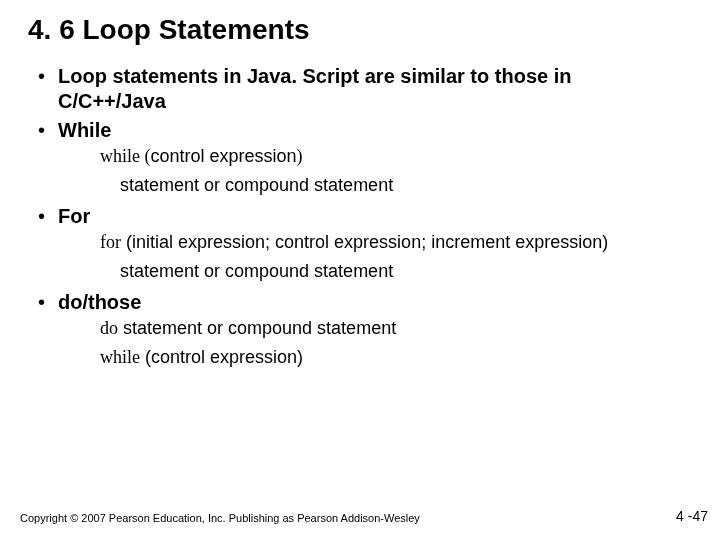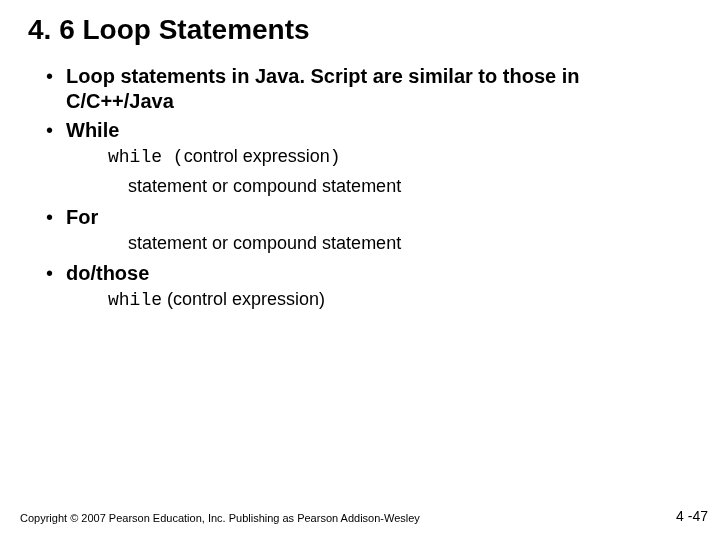--- a/index.html
+++ b/index.html
@@ -21,21 +21,21 @@
     position: relative;
   }
   .title {
     font-size: 28px;
     font-weight: bold;
     margin: 0 0 18px 0;
   }
   ul.top {
     list-style: none;
     padding: 0;
-    margin: 16px;
+    margin: 8px;
   }
   ul.top > li {
     position: relative;
     padding-left: 22px;
     margin-bottom: 4px;
   }
   ul.top > li::before {
     content: "•";
     position: absolute;
     left: 2px;
@@ -50,21 +50,21 @@
   }
   .sub {
     margin: 2px 0 6px 42px;
     font-size: 18px;
     line-height: 1.3;
   }
   .sub2 {
     margin-left: 62px;
   }
   .mono {
-    font-family: Liberation Mono, monospace;
+    font-family: Liberation Serif, serif;
   }
   .ital {
   }
   .footer-left {
     position: absolute;
     left: 20px;
     bottom: 16px;
     font-size: 11px;
   }
   .footer-right {
@@ -90,25 +90,31 @@
     <li>
       <div class="b1">While</div>
       <div class="sub">
         <span class="mono">while (</span><span class="ital">control expression</span><span class="mono">)</span>
       </div>
       <div class="sub sub2 ital">statement or compound statement</div>
     </li>
 
     <li>
       <div class="b1">For</div>
+      <div class="sub">
+        <span class="mono">for</span><span> (</span><span class="ital">initial expression; control expression; increment expression</span><span>)</span>
+      </div>
       <div class="sub sub2 ital">statement or compound statement</div>
     </li>
 
     <li>
       <div class="b1">do/those</div>
+      <div class="sub">
+        <span class="mono">do</span><span class="ital"> statement or compound statement</span>
+      </div>
       <div class="sub">
         <span class="mono">while</span><span> (</span><span class="ital">control expression</span><span>)</span>
       </div>
     </li>
 
   </ul>
 
   <div class="footer-left">Copyright © 2007 Pearson Education, Inc. Publishing as Pearson Addison-Wesley</div>
   <div class="footer-right">4 -47</div>
 

